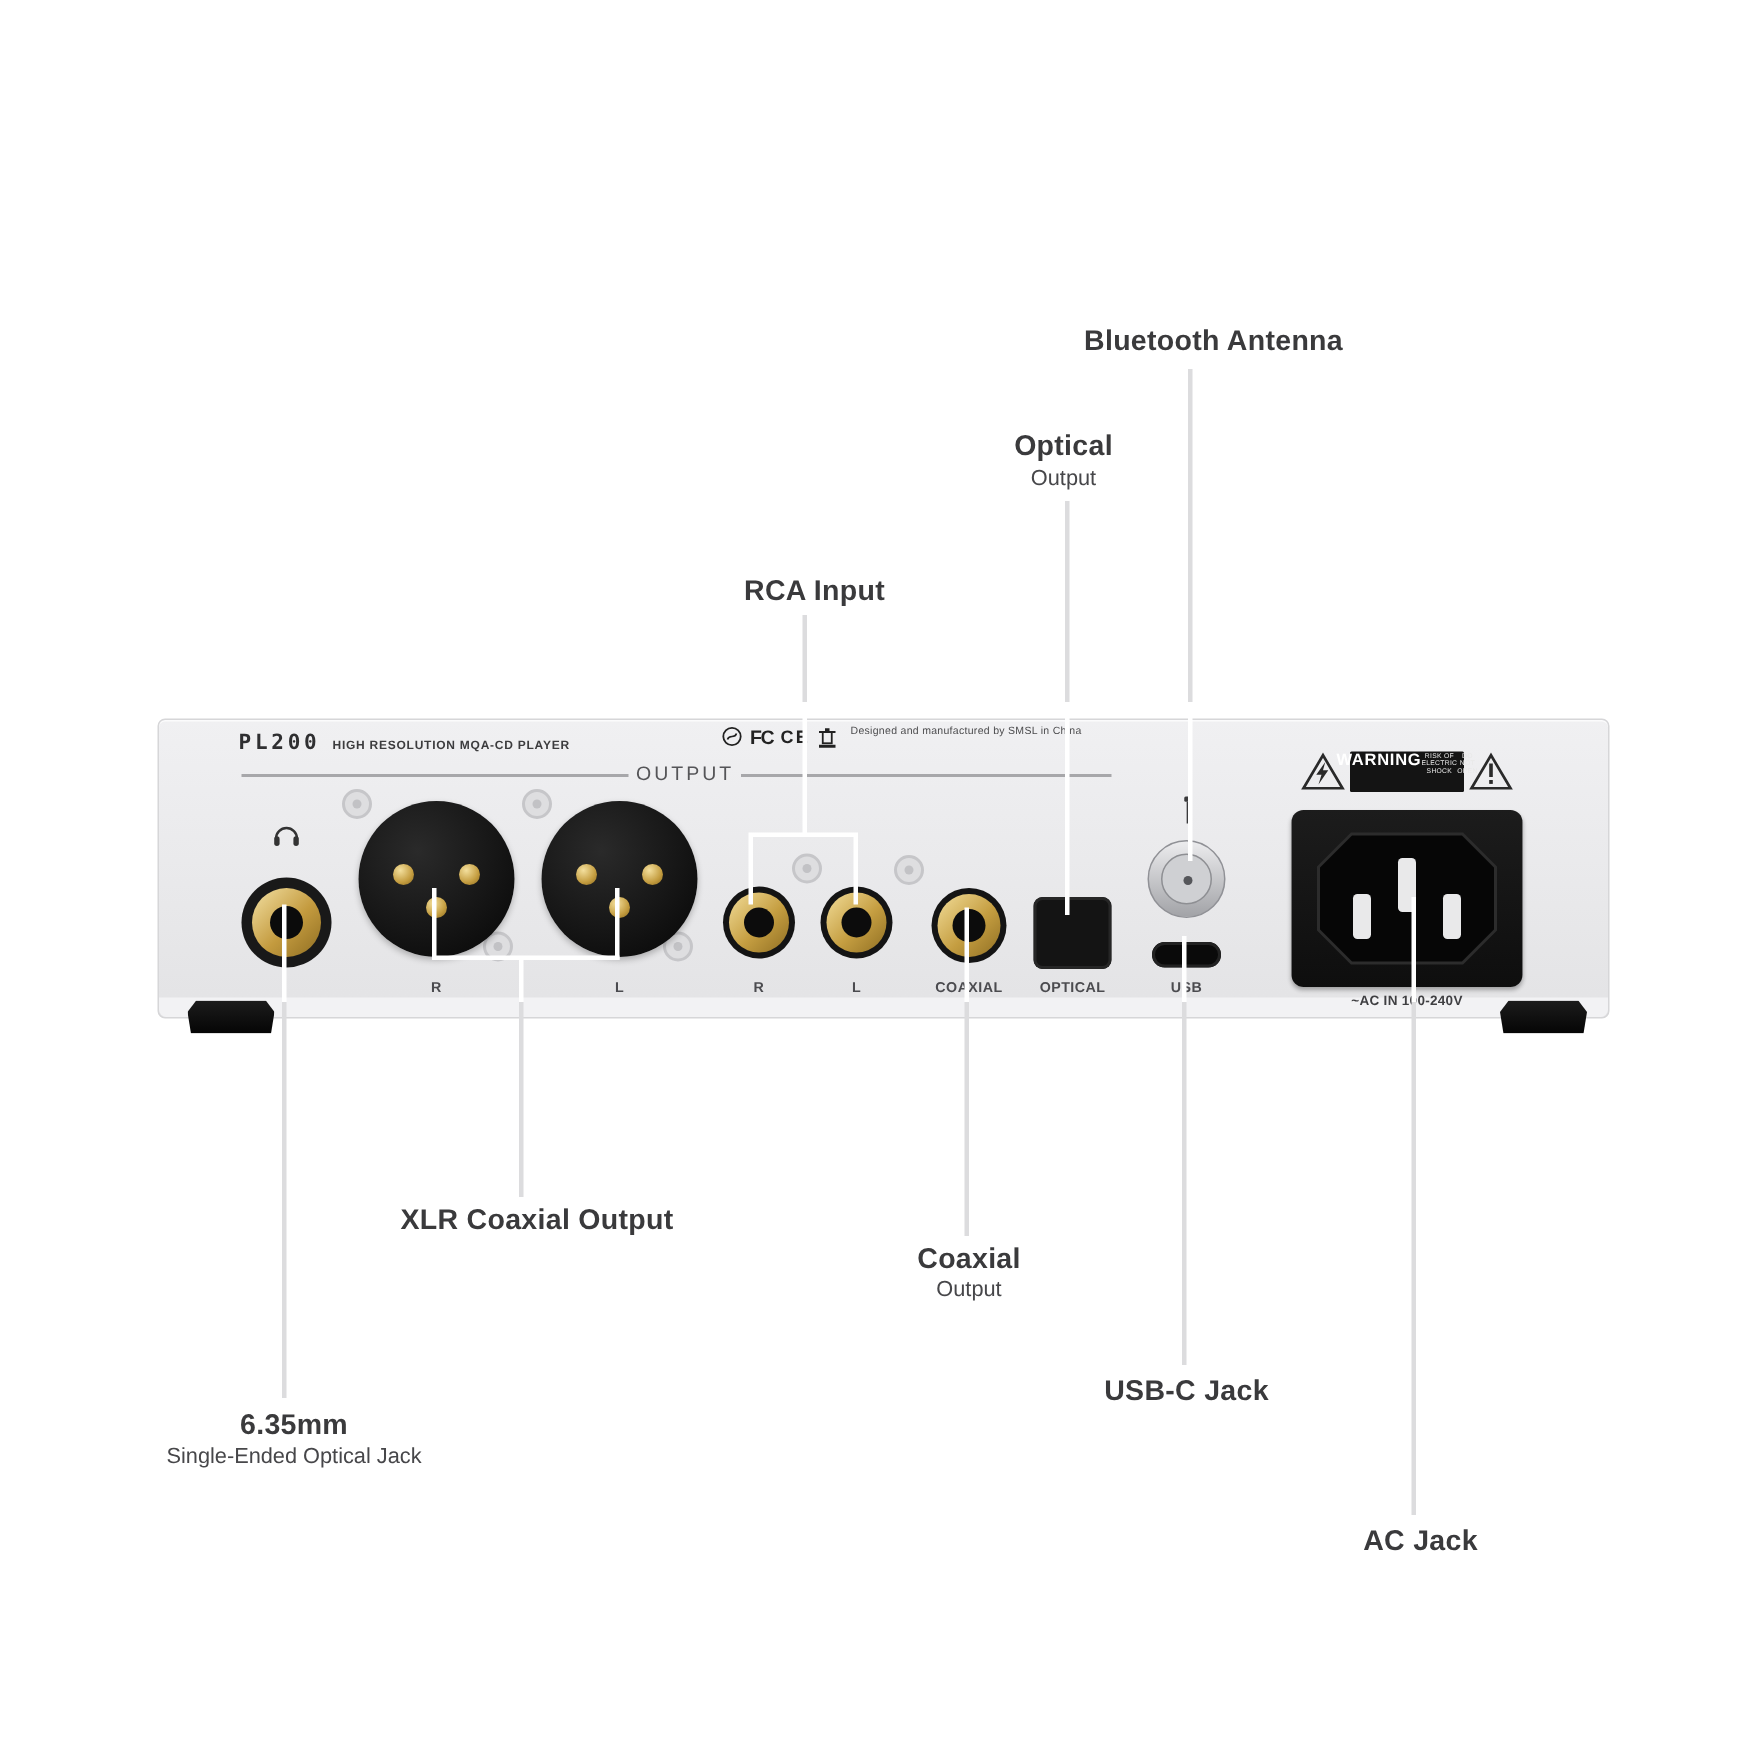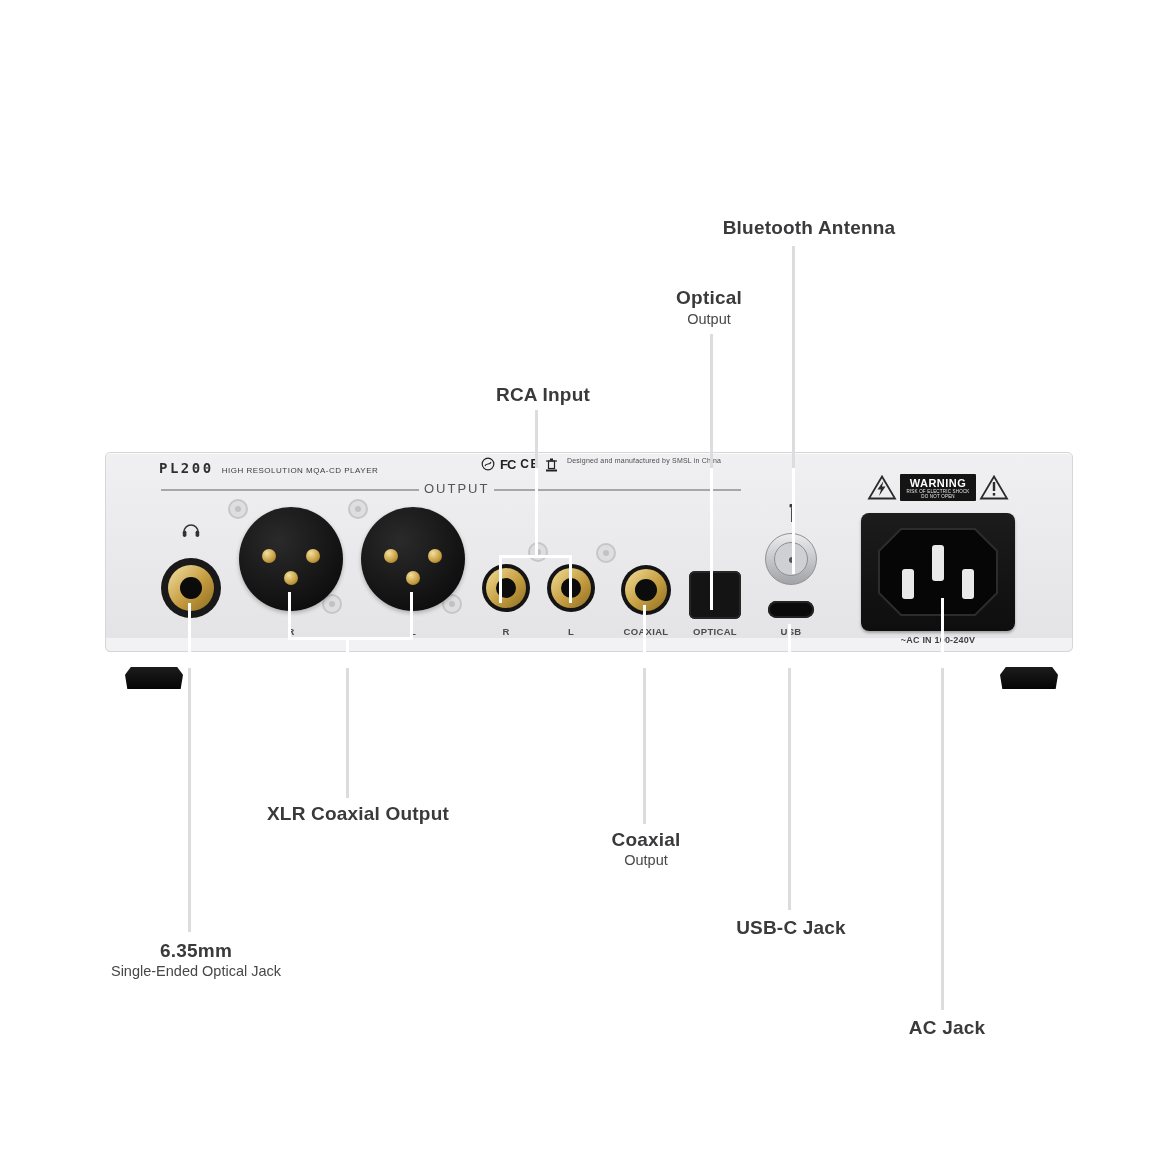--- a/index.html
+++ b/index.html
@@ -11,31 +11,31 @@
       font-weight:bold;font-size:19px;color:#3a3a3c;letter-spacing:.2px;z-index:3;}
   .co-sub{position:absolute;transform:translateX(-50%);white-space:nowrap;
       font-weight:normal;font-size:14.5px;color:#47474a;z-index:3;}
 
   
   .ln{position:absolute;width:3px;background:#dcdcde;z-index:4;}
   .lnw{position:absolute;width:3px;background:#ffffff;z-index:6;}
   .lnw.h{height:3px;}
 
   
-  .panel{position:absolute;left:105px;top:452px;width:968px;height:200px;
+  .panel{position:absolute;left:105px;top:479px;width:968px;height:200px;
          background:linear-gradient(180deg,#f0f0f2 0%,#e9e9eb 55%,#e3e3e5 100%);
          border:1px solid #d6d6d8;border-radius:5px;box-sizing:border-box;z-index:1;
          box-shadow:inset 0 1px 0 #fbfbfc;}
   .panel-base{position:absolute;left:0;bottom:0;width:100%;height:13px;
          background:#f2f2f4;border-radius:0 0 5px 5px;}
 
   .brand{position:absolute;left:53px;top:7px;display:flex;align-items:baseline;gap:8px;}
   .brand-model{font-family:"DejaVu Sans Mono",monospace;font-weight:bold;font-size:14px;
          letter-spacing:2.5px;color:#2f2f31;}
-  .brand-sub{font-weight:normal;font-size:8px;letter-spacing:.5px;color:#3c3c3e;}
+  .brand-sub{font-weight:bold;font-size:8px;letter-spacing:.5px;color:#3c3c3e;}
 
   .certs{position:absolute;left:375px;top:4px;display:flex;align-items:flex-start;gap:5px;}
   .cert-fc{font-weight:bold;font-size:13px;color:#222;letter-spacing:-1px;}
   .cert-ce{font-weight:bold;font-size:12px;color:#222;letter-spacing:1.5px;}
   .made-in{font-size:7px;color:#4c4c4e;margin-left:4px;letter-spacing:.2px;}
 
   .rule{position:absolute;height:2px;background:#a7a7aa;top:36px;}
   .rule-label{position:absolute;left:350px;top:28px;font-size:13px;color:#555558;
          letter-spacing:2px;font-weight:normal;}
 
@@ -75,21 +75,21 @@
   .sma::before{content:"";position:absolute;inset:8px;border-radius:50%;
        background:#cfd0d3;border:1px solid #8e8f93;box-sizing:border-box;}
   .sma::after{content:"";position:absolute;left:23px;top:23px;width:6px;height:6px;
        border-radius:50%;background:#55565a;}
 
   .usbc{position:absolute;left:662px;top:148px;width:46px;height:17px;border-radius:8.5px;
        background:#0a0a0a;box-shadow:inset 0 0 0 2px #222;}
 
   .warn{position:absolute;left:761px;top:21px;display:flex;align-items:center;gap:3px;}
   .warn-box{width:76px;height:27px;background:#141414;color:#fff;text-align:center;
-       display:flex;flex-direction:column;justify-content:center;border-radius:1px;}
+       display:flex;flex-direction:row;justify-content:center;border-radius:1px;}
   .warn-title{font-size:11px;font-weight:bold;letter-spacing:.5px;line-height:12px;}
   .warn-small{font-size:4.5px;line-height:5px;letter-spacing:.2px;color:#e8e8e8;}
 
   .ac-inlet{position:absolute;left:755px;top:60px;width:154px;height:118px;border-radius:8px;
        background:linear-gradient(180deg,#1c1c1c,#0e0e0e);box-shadow:0 2px 3px rgba(0,0,0,.3);}
 
   .foot{position:absolute;width:58px;height:22px;z-index:1;
        background:linear-gradient(180deg,#1c1c1c,#050505);
        clip-path:polygon(10% 0,90% 0,100% 35%,96% 100%,4% 100%,0 35%);}
 </style>

